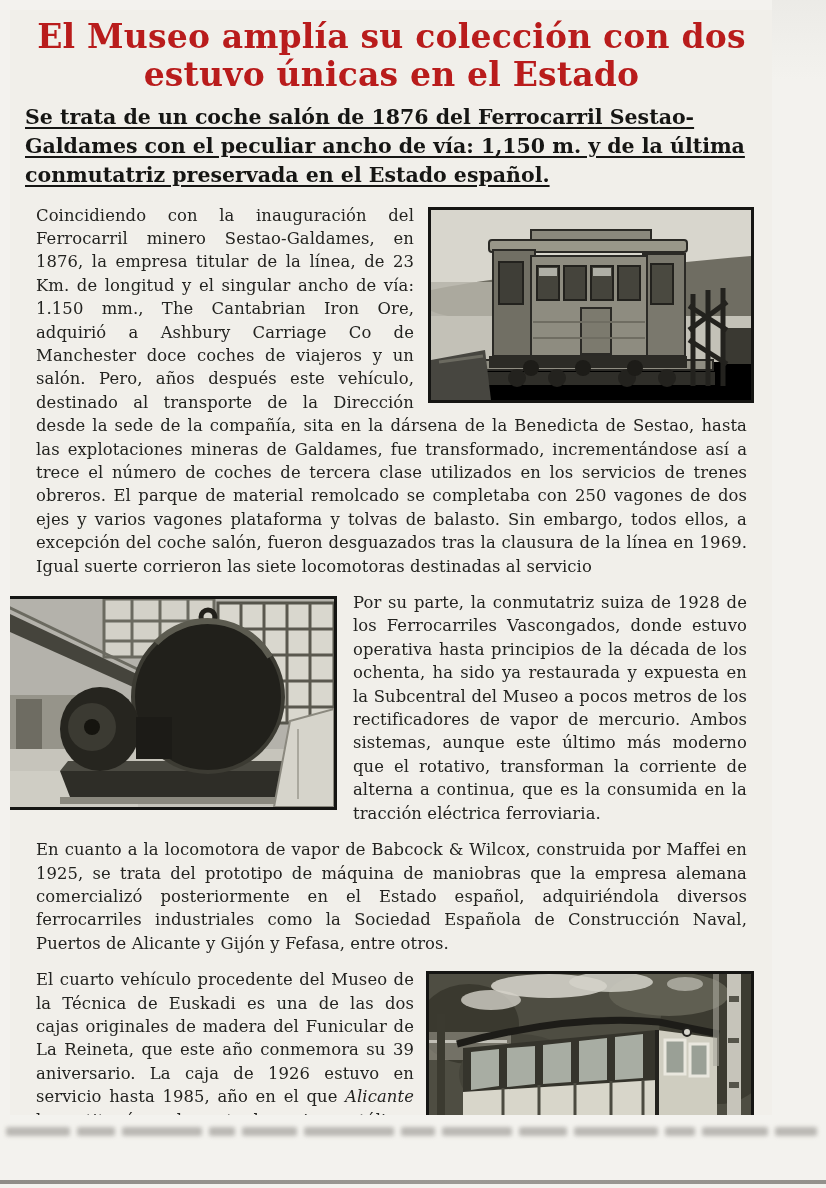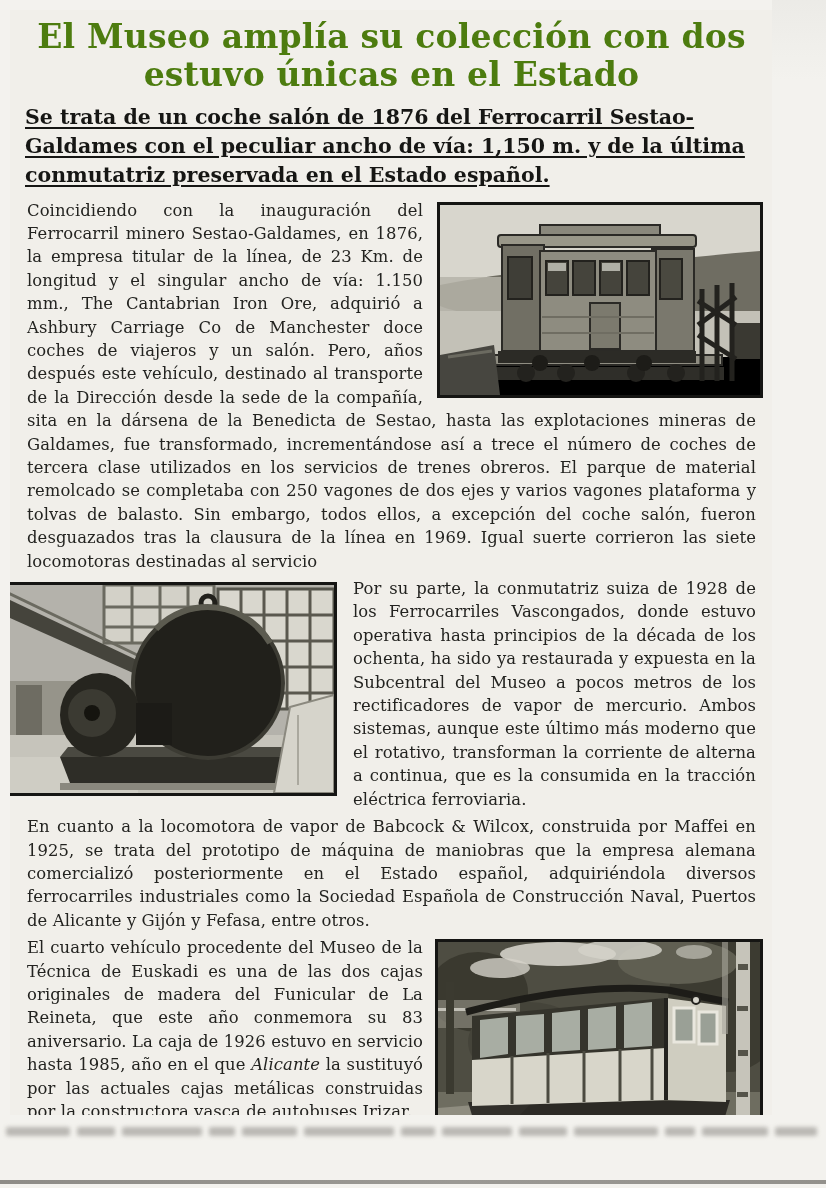--- a/index.html
+++ b/index.html
@@ -9,34 +9,34 @@
     font-family:"DejaVu Serif", serif;
   }
   .frame{
     position:absolute; left:10px; top:10px; width:762px; height:1105px;
     border:3px solid #16161 4; border-color:#161614;
     box-sizing:border-box; background:#f1efeа; background-color:#f1efea;
     padding:4px 12px 0 13px; overflow:hidden;
   }
   .title{
     margin:4px 0 4px 0; text-align:center;
-    font-size:33px; line-height:1.14; font-weight:bold; color:#4d7c0f;
+    font-size:33px; line-height:1.14; font-weight:bold; color:#b91c1c;
     letter-spacing:.2px;
   }
   .subtitle{
     margin:10px 2px 8px 2px;
     font-size:20.5px; line-height:1.42; font-weight:bold; color:#161614;
     text-decoration:underline; text-decoration-thickness:2px; text-underline-offset:3px;
     text-align:left;
   }
   .bodytext{
     font-size:16.4px; line-height:23.4px; text-align:justify;
     color:#232320; letter-spacing:.1px;
   }
-  .bodytext p{margin:4px; padding:0;}
+  .bodytext p{margin:13px; padding:0;}
   .bodytext::after{content:""; display:block; clear:both;}
   .photo{
     box-sizing:border-box; border:3px solid #151513; background:#b7b5ae;
     overflow:hidden;
   }
   .photo svg{display:block; width:100%; height:100%;}
   .ph1{float:right; width:326px; height:196px; margin:3px -7px 8px 14px; display:block;}
   .ph2{float:left;  width:332px; height:214px; margin:5px 16px 6px -18px;}
   .ph3{float:right; width:328px; height:198px; margin:3px -7px 2px 12px; display:block;}
   .ghost-band{
@@ -235,21 +235,21 @@
             </g>
             <rect x="298" y="0" width="14" height="192" fill="#c6c4ba"></rect>
             <rect x="300" y="22" width="10" height="6" fill="#55544a"></rect>
             <rect x="299" y="64" width="11" height="5" fill="#55544a"></rect>
             <rect x="300" y="108" width="10" height="6" fill="#55544a"></rect>
             <rect x="299" y="150" width="11" height="5" fill="#55544a"></rect>
             <rect x="284" y="0" width="6" height="92" fill="#a9a79d" opacity="0.6"></rect>
             <rect x="8" y="40" width="8" height="112" fill="#3b3a30"></rect>
           </svg>
         </span>
-        <span>El cuarto vehículo procedente del Museo de la Técnica de Euskadi es una de las dos cajas originales de madera del Funicular de La Reineta, que este año conmemora su 83 aniversario. La caja de 1926 estuvo en servicio hasta 1985, año en el que </span><i>Alicante</i><span> la sustituyó por las actuales cajas metálicas construidas por la constructora vasca de autobuses Irizar.</span>
+        <span>El cuarto vehículo procedente del Museo de la Técnica de Euskadi es una de las dos cajas originales de madera del Funicular de La Reineta, que este año conmemora su 39 aniversario. La caja de 1926 estuvo en servicio hasta 1985, año en el que </span><i>Alicante</i><span> la sustituyó por las actuales cajas metálicas construidas por la constructora vasca de autobuses Irizar.</span>
       </p>
 
     </div>
   </div>
 
   <div class="ghost-band">
     <i class="g1"></i>
       <i class="g2"></i>
       <i class="g3"></i>
       <i class="g4"></i>

